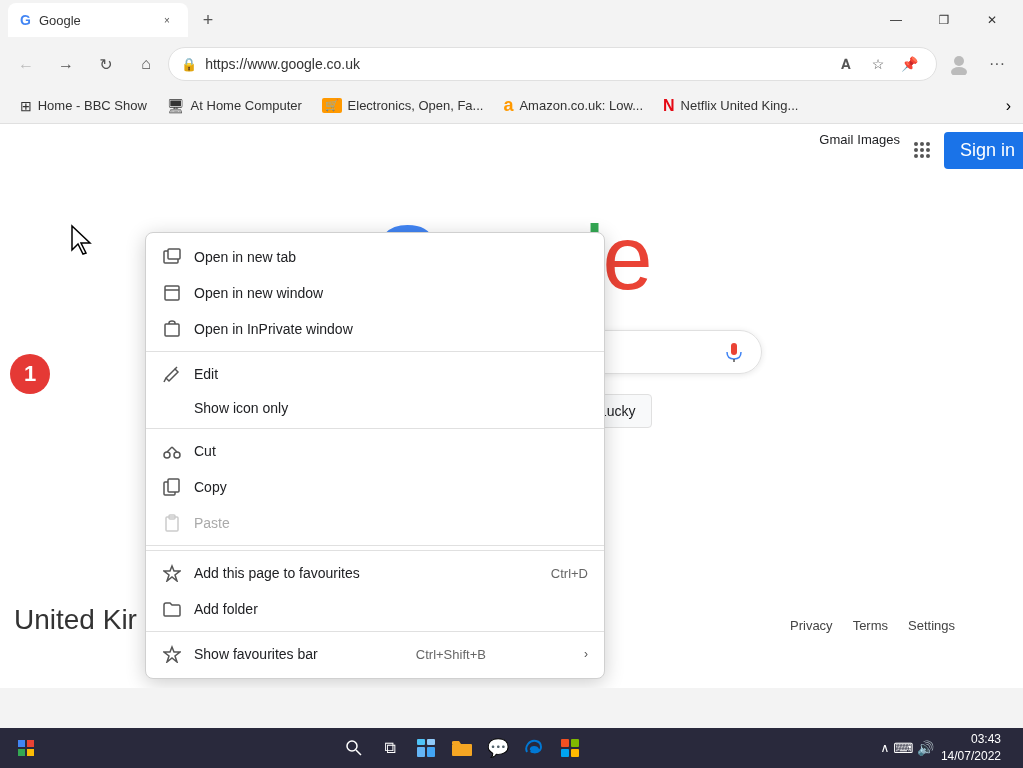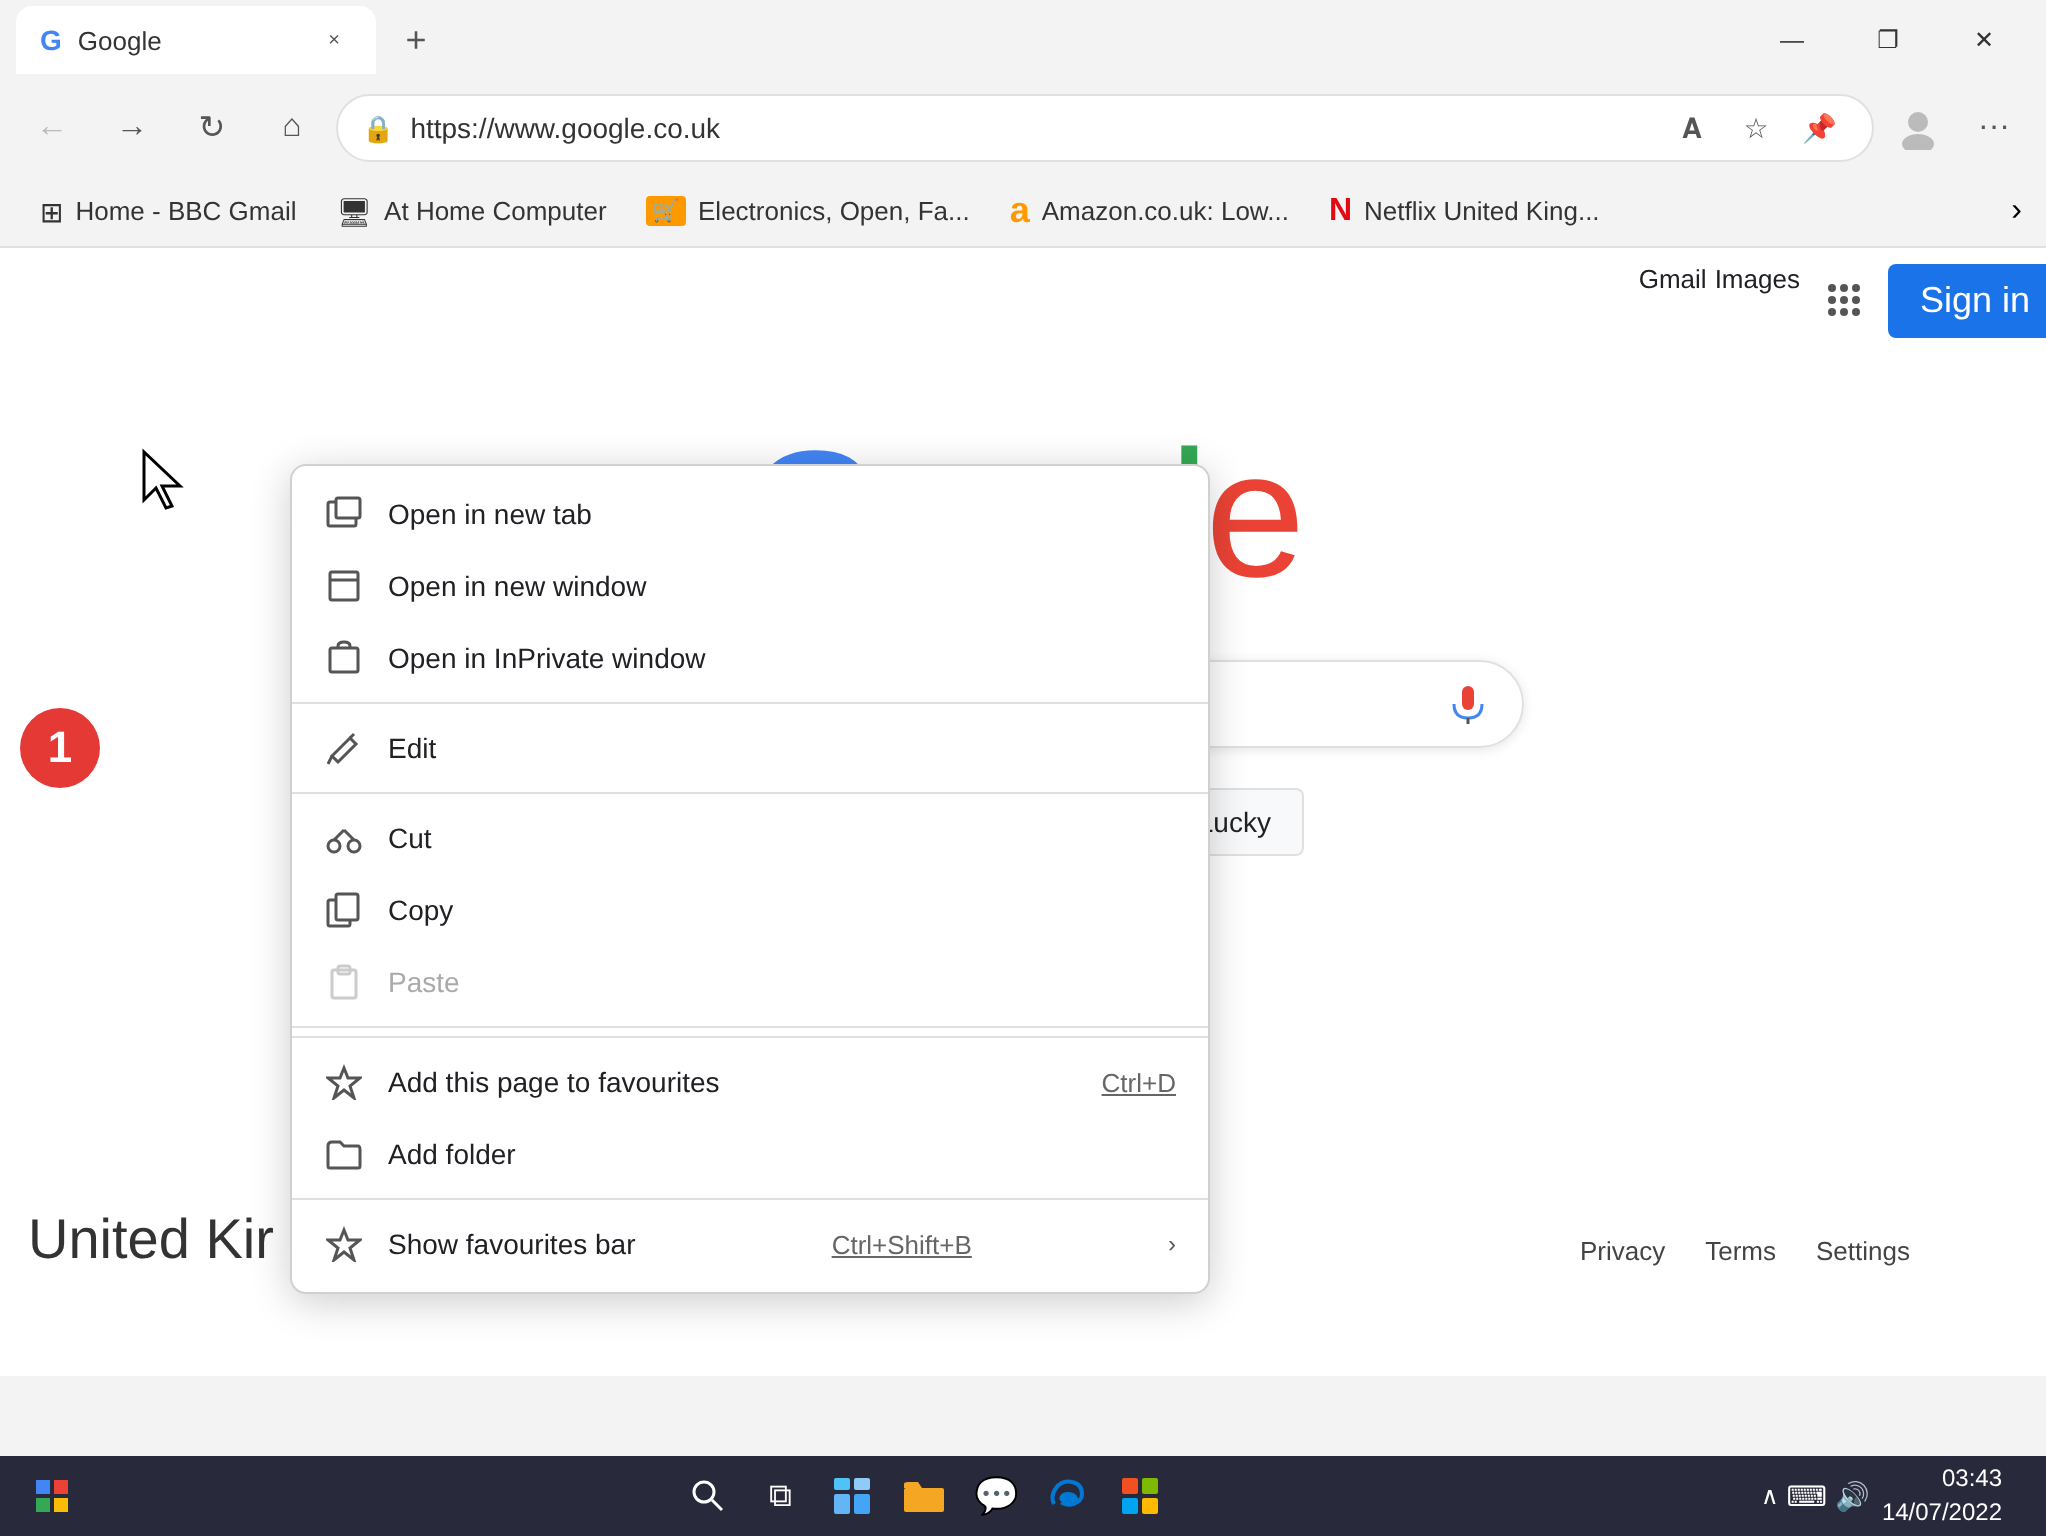--- a/index.html
+++ b/index.html
@@ -289,21 +289,20 @@
       flex-shrink: 0;
     }
     .menu-item.disabled .menu-icon { color: #ccc; }
     .menu-shortcut {
       margin-left: auto;
       font-size: 13px;
       color: #666;
       display: flex;
       align-items: center;
       gap: 4px;
-      text-decoration: underline;
     }
     .menu-divider {
       height: 1px;
       background: #e0e0e0;
       margin: 4px 0;
     }
     .menu-submenu-arrow {
       margin-left: auto;
       font-size: 12px;
       color: #555;
@@ -439,21 +438,21 @@
         <ellipse cx="11" cy="19" rx="8" ry="5" fill="#bbb"></ellipse>
       </svg>
     </div>
     <div class="nav-action-btn">···</div>
   </div>
 </div>
 
 <div class="bookmarks-bar">
   <div class="bookmark-item">
     <span class="bookmark-icon">⊞</span>
-    <span>Home - BBC Gmail</span>
+    <span>Home - BBC Show</span>
   </div>
   <div class="bookmark-item">
     <span class="bookmark-icon">🖥</span>
     <span>At Home Computer</span>
   </div>
   <div class="bookmark-item">
     <span class="bookmark-icon" style="background:#f90;color:white;padding:1px 3px;font-size:11px;border-radius:2px;">🛒</span>
     <span>Electronics, Open, Fa...</span>
   </div>
   <div class="bookmark-item">
@@ -578,20 +577,23 @@
       <span class="menu-icon">
         <svg width="18" height="18" viewBox="0 0 18 18">
           <path d="M3 13 L12 4 L15 7 L6 16 Z" fill="none" stroke="#555" stroke-width="1.5"></path>
           <line x1="3" y1="13" x2="1" y2="17" stroke="#555" stroke-width="1.5"></line>
           <line x1="12" y1="4" x2="14" y2="2" stroke="#555" stroke-width="1.5"></line>
         </svg>
       </span>
       <span>Edit</span>
     </div>
 
+    <div class="menu-item" style="padding-left:48px;">
+      <span>Show icon only</span>
+    </div>
 
     <div class="menu-divider"></div>
 
     <div class="menu-item">
       <span class="menu-icon">
         <svg width="18" height="18" viewBox="0 0 18 18">
           <circle cx="4" cy="13" r="3" fill="none" stroke="#555" stroke-width="1.5"></circle>
           <circle cx="14" cy="13" r="3" fill="none" stroke="#555" stroke-width="1.5"></circle>
           <line x1="4" y1="10" x2="9" y2="5" stroke="#555" stroke-width="1.5"></line>
           <line x1="14" y1="10" x2="9" y2="5" stroke="#555" stroke-width="1.5"></line>

